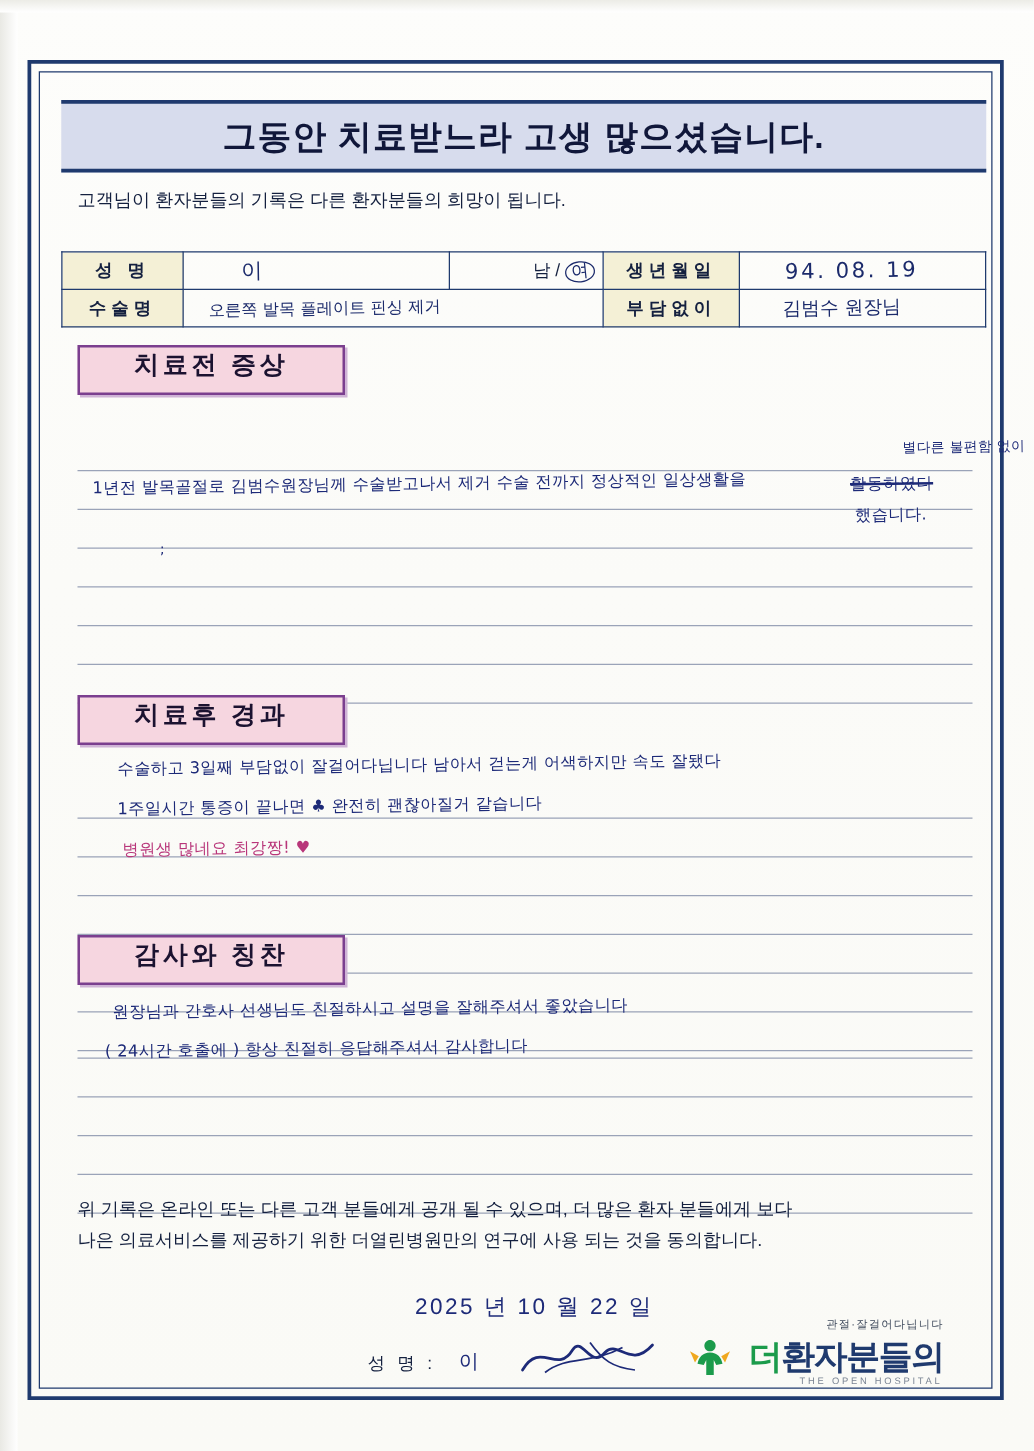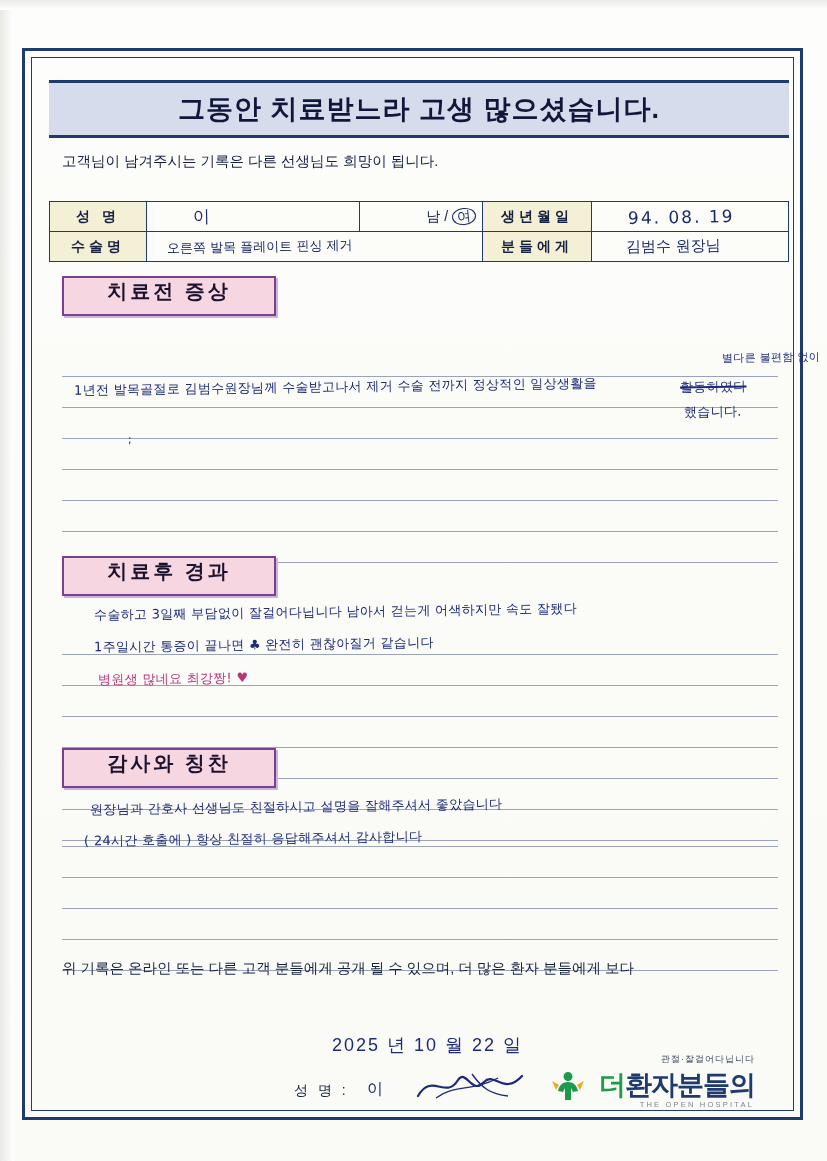--- a/index.html
+++ b/index.html
@@ -271,21 +271,21 @@
   <div class="scan-edge-top"></div>
 
   <div class="form-border">
     <div class="form-inner">
 
       <div class="title-bar">
         <span class="title-text">그동안 치료받느라 고생 많으셨습니다.</span>
       </div>
 
       <div class="intro">
-        <div>고객님이 남겨주시는 기록은 다른 선생님도 희망이 됩니다.</div>
+        <div>고객님이 환자분들의 기록은 다른 환자분들의 희망이 됩니다.</div>
       </div>
 
       <table class="info-table">
         <tbody>
             <tr>
           <td class="lbl">성   명</td>
           <td class="val" style="width:200px">
             <span class="hand" style="margin-left:40px;font-size:17px">이</span>
           </td>
           <td class="gender-cell" style="width:110px">
@@ -294,21 +294,21 @@
           <td class="lbl" style="width:96px">생년월일</td>
           <td class="val">
             <span class="hand" style="margin-left:30px;font-size:17px;letter-spacing:2px">94. 08. 19</span>
           </td>
         </tr>
         <tr>
           <td class="lbl">수술명</td>
           <td class="val" colspan="2">
             <span class="hand" style="margin-left:14px;font-size:13px">오른쪽 발목 플레이트 핀싱 제거</span>
           </td>
-          <td class="lbl">분들에게</td>
+          <td class="lbl">부담없이</td>
           <td class="val">
             <span class="hand" style="margin-left:28px;font-size:15px">김범수 원장님</span>
           </td>
         </tr>
       </tbody>
         </table>
 
       <div class="sec-head" style="left:30px; top:218px; width:210px;">
         <span>치료전 증상</span>
       </div>
@@ -351,20 +351,21 @@
         <div class="rule"></div>
         <div class="rule"></div>
         <div class="rule"></div>
         <div class="rule"></div>
       </div>
       <div class="hw" style="left:58px; top:740px;">원장님과   간호사 선생님도   친절하시고  설명을 잘해주셔서   좋았습니다</div>
       <div class="hw" style="left:52px; top:772px;">( 24시간 호출에 ) 항상 친절히 응답해주셔서    감사합니다</div>
 
       <div class="consent">
         <div>위 기록은 온라인 또는 다른 고객 분들에게 공개 될 수 있으며, 더 많은 환자 분들에게 보다</div>
+        <div>나은 의료서비스를 제공하기 위한 더열린병원만의 연구에 사용 되는 것을 동의합니다.</div>
       </div>
 
       <div class="date-line">2025 년  10 월  22 일</div>
       <div class="sign-label">성 명 :</div>
       <div class="sign-name">이</div>
       <svg class="signature" viewBox="0 0 120 40">
         <path d="M6,30 C20,6 34,34 46,14 C54,2 60,30 72,16 C82,5 92,30 110,10" fill="none" stroke="#1d2a78" stroke-width="2.2" stroke-linecap="round"></path>
         <path d="M24,32 C42,18 60,26 86,12" fill="none" stroke="#1d2a78" stroke-width="1.4"></path>
         <path d="M60,8 C70,22 78,28 96,30" fill="none" stroke="#1d2a78" stroke-width="1.4"></path>
       </svg>

